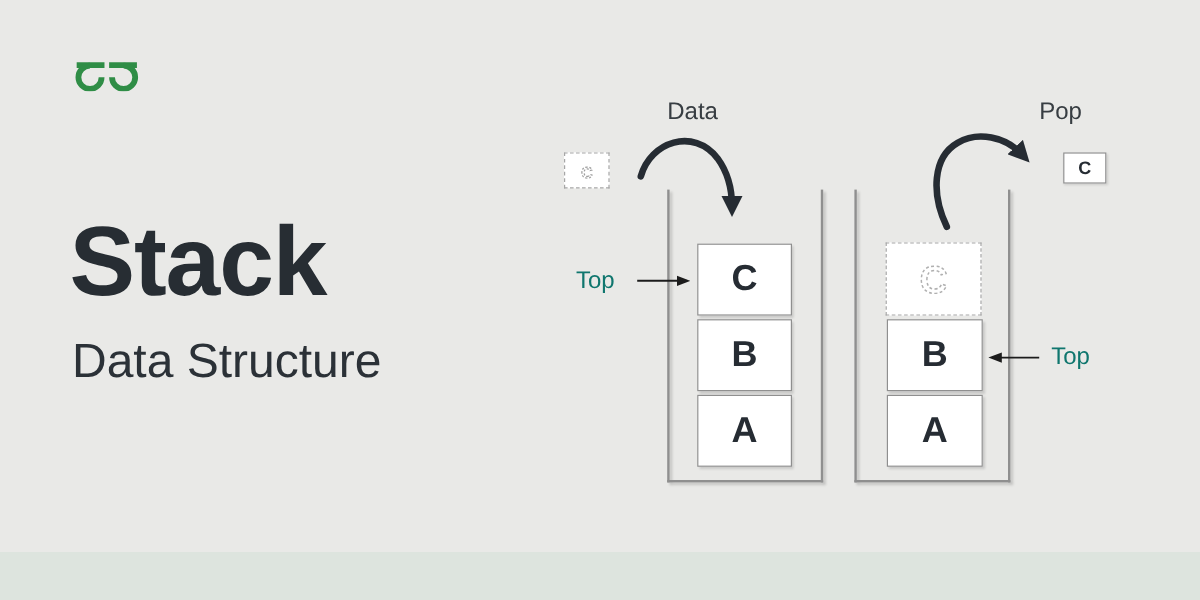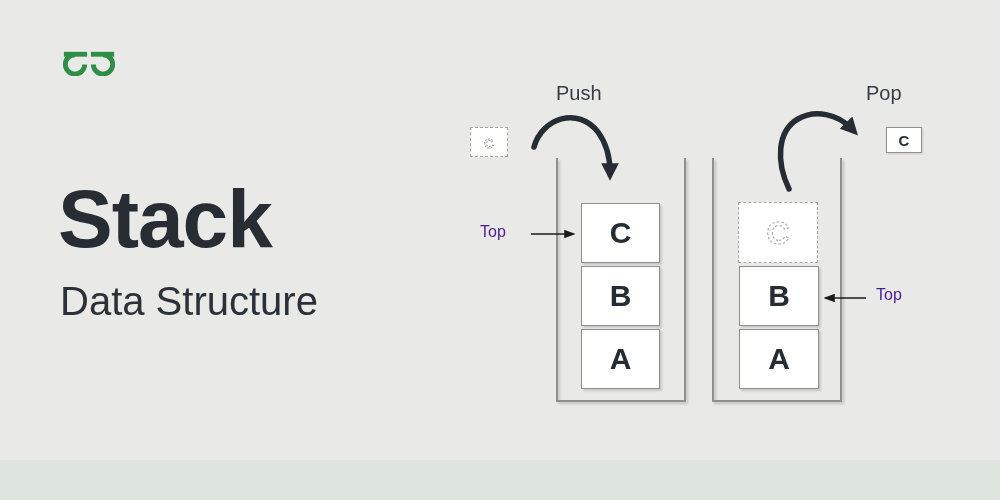--- a/index.html
+++ b/index.html
@@ -14,21 +14,21 @@
   .heading{
     left:58px; top:178px; font-size:82px; font-weight:800; line-height:1;
     letter-spacing:-1px; color:#272d33;
   }
   .subheading{
     left:60px; top:281px; font-size:40px; font-weight:400; line-height:1;
     color:#2b3137;
   }
   
   .op-label{ font-size:20px; font-weight:500; color:#373d42; line-height:1; white-space:nowrap;}
-  .top-label{ font-size:16px; font-weight:500; color:#4c1d95; line-height:1; white-space:nowrap;}
+  .top-label{ font-size:20px; font-weight:500; color:#0f766e; line-height:1; white-space:nowrap;}
   
   .stack-frame{
     box-sizing:border-box; width:130px; height:244px; top:158px;
     border-left:2px solid #8f8f8f; border-right:2px solid #8f8f8f; border-bottom:2px solid #8f8f8f;
     filter:drop-shadow(2px 2px 1px rgba(0,0,0,0.18));
   }
   
   .cell{
     box-sizing:border-box; background:#ffffff; border:1.5px solid #8f8f8f;
     box-shadow:2px 2px 2px rgba(0,0,0,0.14);
@@ -58,21 +58,21 @@
       <path d="M 3 7.5 H 27"></path>
       <path d="M 24.5 18 A 10 10 0 1 1 14.5 8"></path>
       <path d="M 31 7.5 H 55"></path>
       <path d="M 33.5 18 A 10 10 0 1 0 43.5 8"></path>
     </g>
   </svg>
 
   <div class="abs heading">Stack</div>
   <div class="abs subheading">Data Structure</div>
 
-  <div class="abs op-label" style="left:556px; top:83px;">Push</div>
+  <div class="abs op-label" style="left:556px; top:83px;">Data</div>
 
   <div class="abs cell-dashed" style="left:470px; top:127px; width:38px; height:30px;">
     <svg width="34" height="26" viewBox="0 0 34 26">
       <text x="17" y="19" text-anchor="middle" font-family="Liberation Sans, sans-serif" font-size="13" font-weight="bold" fill="none" stroke="#9e9e9e" stroke-width="1" stroke-dasharray="1.8 1.4">C</text>
     </svg>
   </div>
 
   <div class="abs stack-frame" style="left:556px;"></div>
   <div class="abs cell" style="left:581px; top:203px; width:79px; height:60px;">C</div>
   <div class="abs cell" style="left:581px; top:266px; width:79px; height:60px;">B</div>

